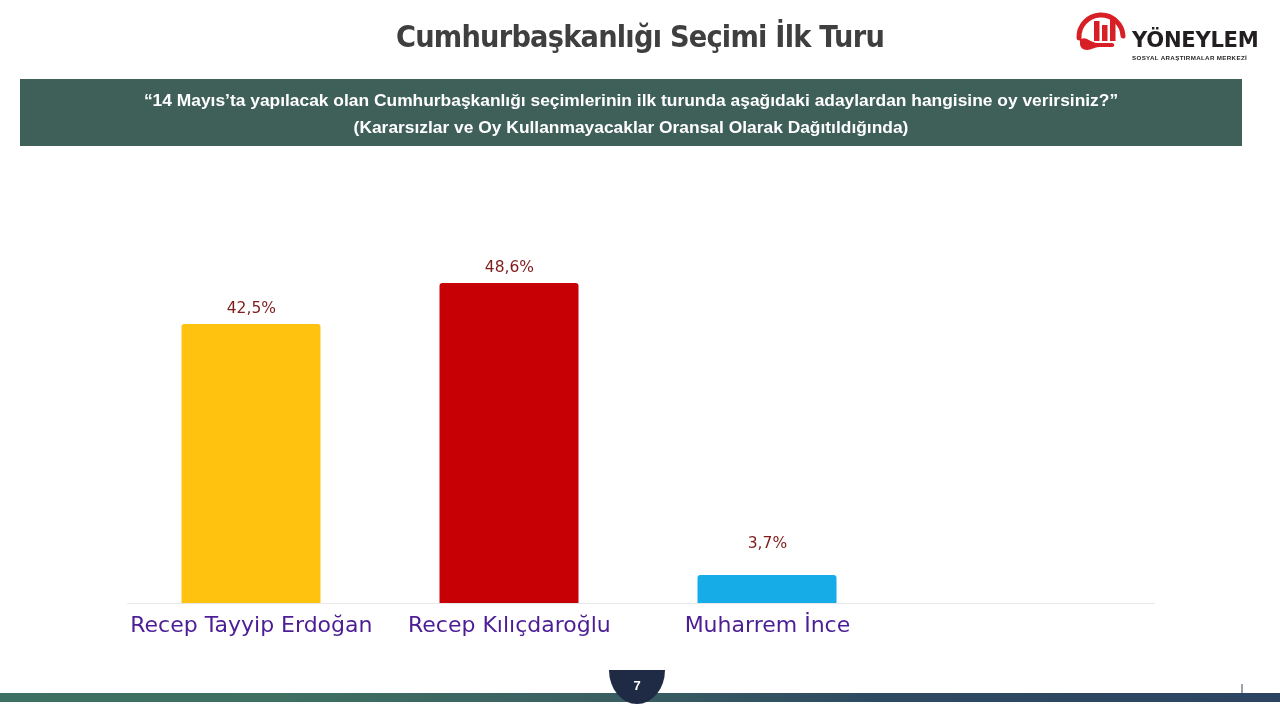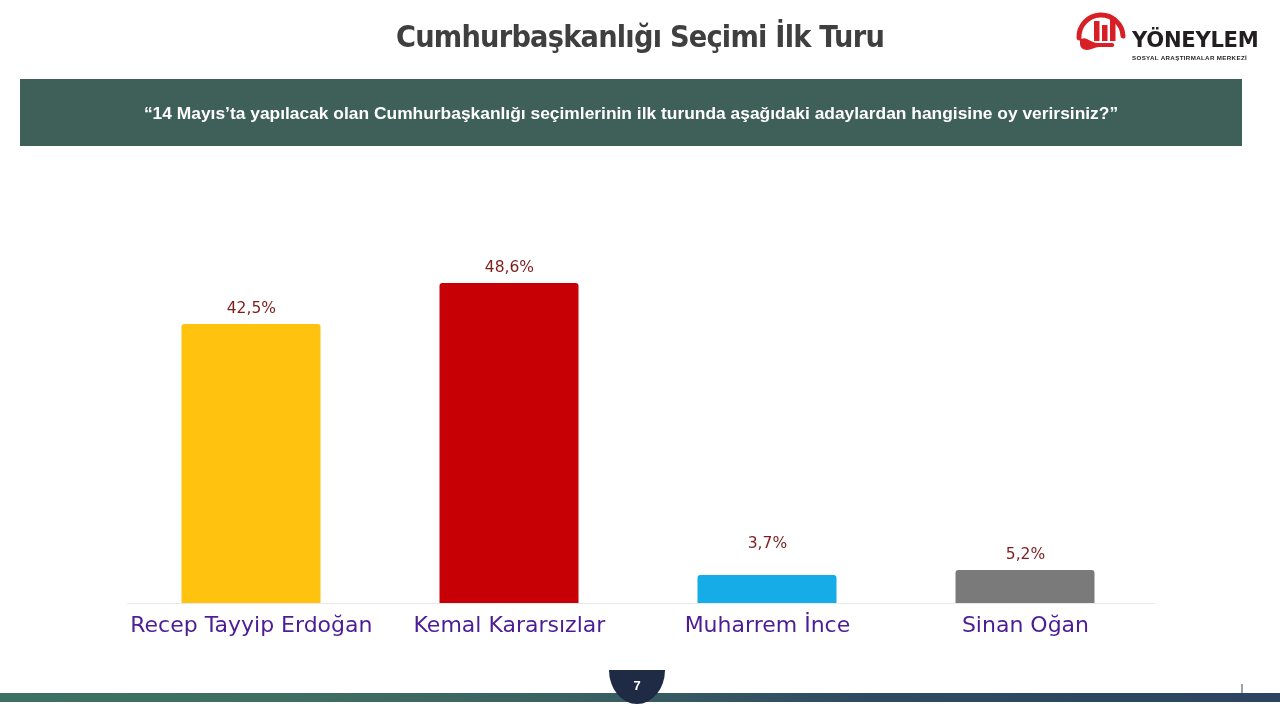--- a/index.html
+++ b/index.html
@@ -211,45 +211,41 @@
     </svg>
   </div>
   <div class="logo-text-wrap">
     <div class="logo-name">YÖNEYLEM</div>
     <div class="logo-sub">SOSYAL ARAŞTIRMALAR MERKEZİ</div>
   </div>
 </div>
 
 <div class="question-banner">
   <div class="question-line">“14 Mayıs’ta yapılacak olan Cumhurbaşkanlığı seçimlerinin ilk turunda aşağıdaki adaylardan hangisine oy verirsiniz?”</div>
+  <div class="question-line">(Kararsızlar ve Oy Kullanmayacaklar Oransal Olarak Dağıtıldığında)</div>
 </div>
 
 <div class="chart">
   <div class="axis-line"></div>
   <div class="plot" id="plot-area">
       <div class="bar-slot" style="left: 34.888px; width: 179px; text-align: right;">
         <div class="bar" style="width: 139px; height: 279px; background: rgb(255, 194, 14);"></div>
         <div class="bar-value" style="bottom: 286px;">42,5%</div>
         <div class="cat-label">Recep Tayyip Erdoğan</div>
       </div>
       <div class="bar-slot" style="left: 292.916px; width: 179px;">
         <div class="bar" style="width: 139px; height: 320px; background: rgb(199, 0, 6);"></div>
         <div class="bar-value" style="bottom: 327px;">48,6%</div>
-        <div class="cat-label">Kemal Kararsızlar</div>
+        <div class="cat-label">Recep Kılıçdaroğlu</div>
       </div>
       <div class="bar-slot" style="left: 550.944px; width: 179px;">
         <div class="bar" style="width: 139px; height: 28px; background: rgb(22, 172, 232);"></div>
         <div class="bar-value" style="bottom: 51px;">3,7%</div>
         <div class="cat-label">Muharrem İnce</div>
       </div>
-      <div class="bar-slot" style="left: 808.972px; width: 179px;">
-        <div class="bar" style="width: 139px; height: 33px; background: rgb(122, 122, 122);"></div>
-        <div class="bar-value" style="bottom: 40px;">5,2%</div>
-        <div class="cat-label">Sinan Oğan</div>
-      </div>
     </div>
 </div>
 
 <div class="footer-bar"></div>
 <div class="page-badge">
   <span class="page-num">7</span>
 </div>
 <div class="footer-tick"></div>
 
 </body></html>

